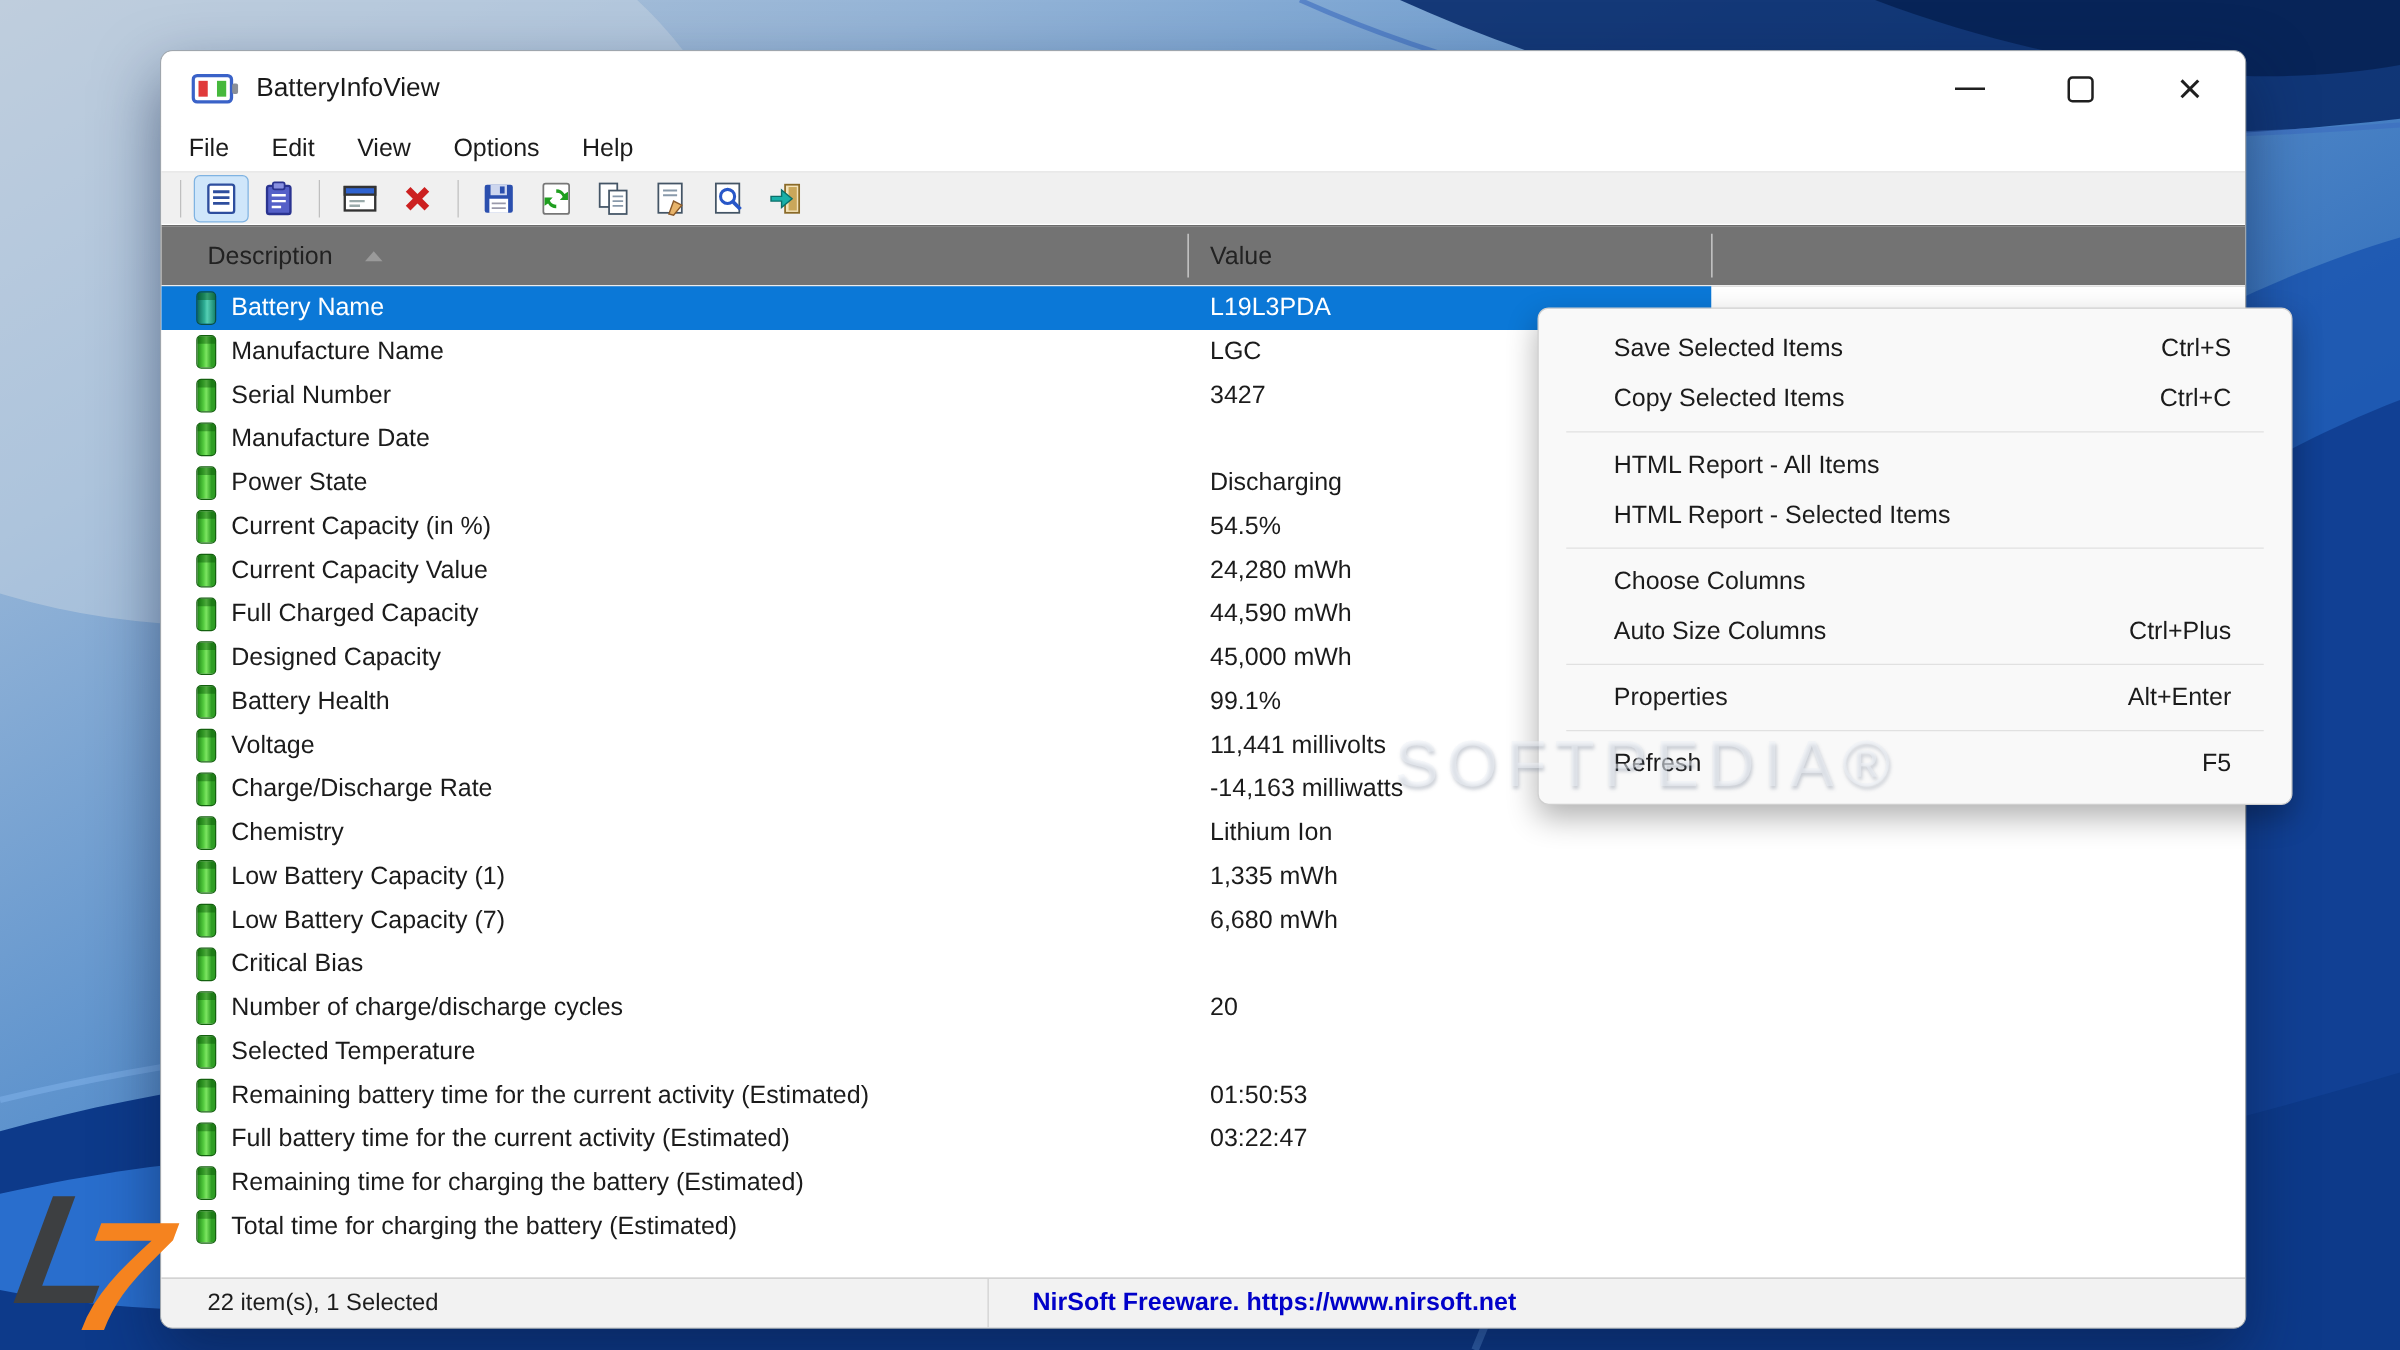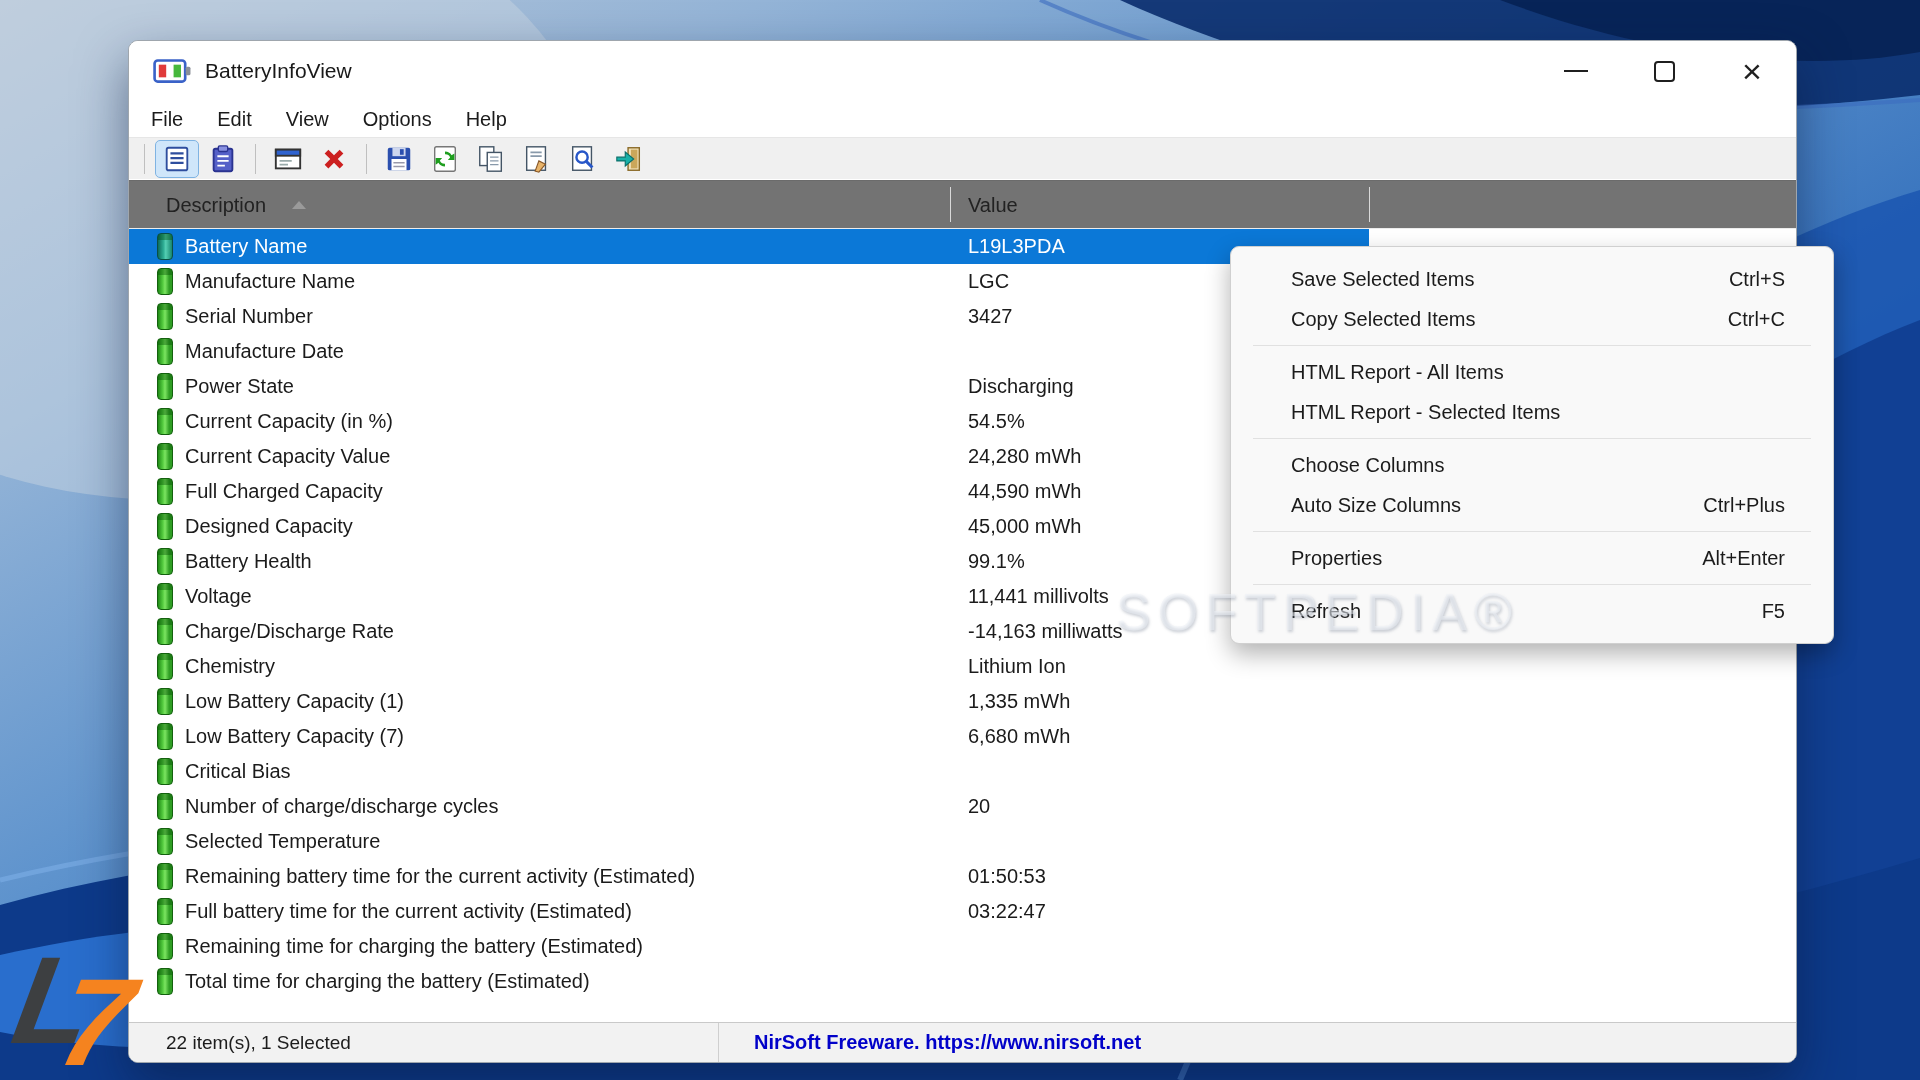--- a/index.html
+++ b/index.html
@@ -55,21 +55,21 @@
     background:linear-gradient(90deg,#1f8a16,#55cc40 35%,#7ce561 50%,#2f9e24 80%);}
   .batt::after{content:"";position:absolute;left:0;right:0;top:0;height:6px;border-radius:3px 3px 0 0;background:rgba(0,70,0,.38);}
   .cell-desc{margin-left:12px;white-space:nowrap;}
   .cell-val{position:absolute;left:839px;white-space:nowrap;}
   .row.selected{color:#fff;}
   .row.selected::before{content:"";position:absolute;left:0;width:1240px;top:0;bottom:0;background:#0b78d7;}
   .row.selected .batt{border-color:#0a4f44;background:linear-gradient(90deg,#0c6b5c,#2fae95 40%,#55cfb4 55%,#17866f);}
   .row.selected .cell-desc,.row.selected .cell-val,.row.selected .batt{z-index:1;}
 
   .statusbar{position:absolute;left:0;right:0;bottom:0;height:40px;background:#f2f2f2;border-top:1px solid #c9c9c9;display:flex;align-items:center;}
-  .sb-pane1{width:590px;height:100%;display:flex;align-items:center;padding-left:37px;font-size:19px;color:#1c1c1c;border-right:1px solid #cfcfcf;}
+  .sb-pane1{width:662px;height:100%;display:flex;align-items:center;padding-left:37px;font-size:19px;color:#1c1c1c;border-right:1px solid #cfcfcf;}
   .sb-pane2{flex:1;height:100%;display:flex;align-items:center;padding-left:35px;}
   .sb-link{font-size:20px;font-weight:bold;color:#0101c9;}
 
   
   .context-menu{position:absolute;left:1230px;top:246px;width:604px;background:#f9f9f9;border:1px solid #d0d0d0;
     border-radius:9px;box-shadow:0 10px 24px rgba(0,0,0,.3);padding:12px 0;z-index:40;}
   .ctx-item{height:40px;display:flex;align-items:center;padding:0 48px 0 60px;font-size:20px;color:#1b1b1b;}
   .ctx-short{margin-left:auto;}
   .ctx-sep{height:1px;background:#e1e1e1;margin:6px 22px;}
 

